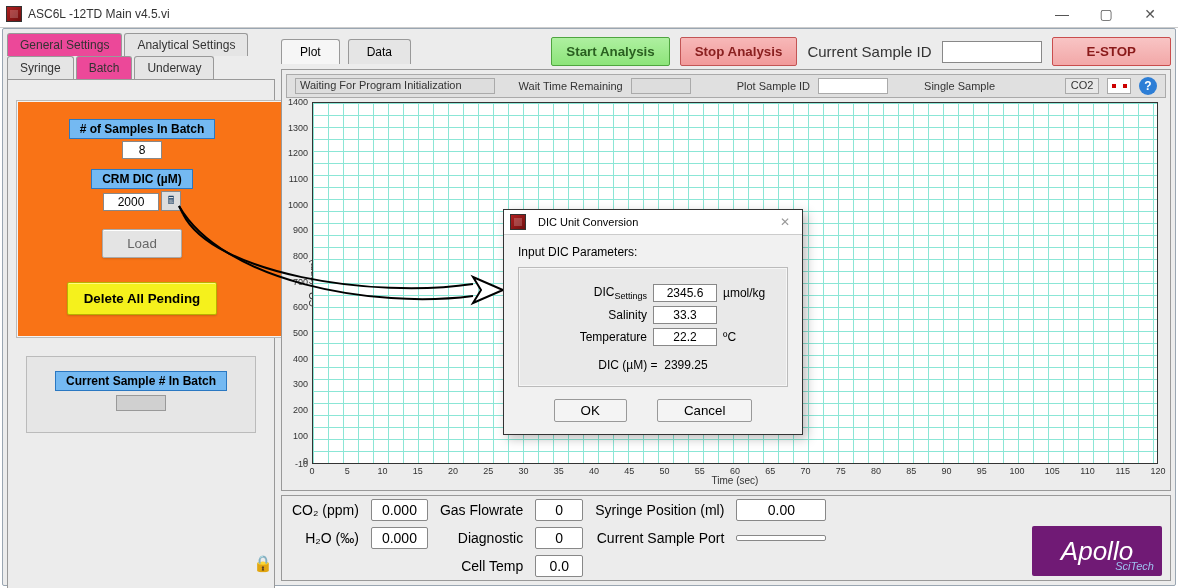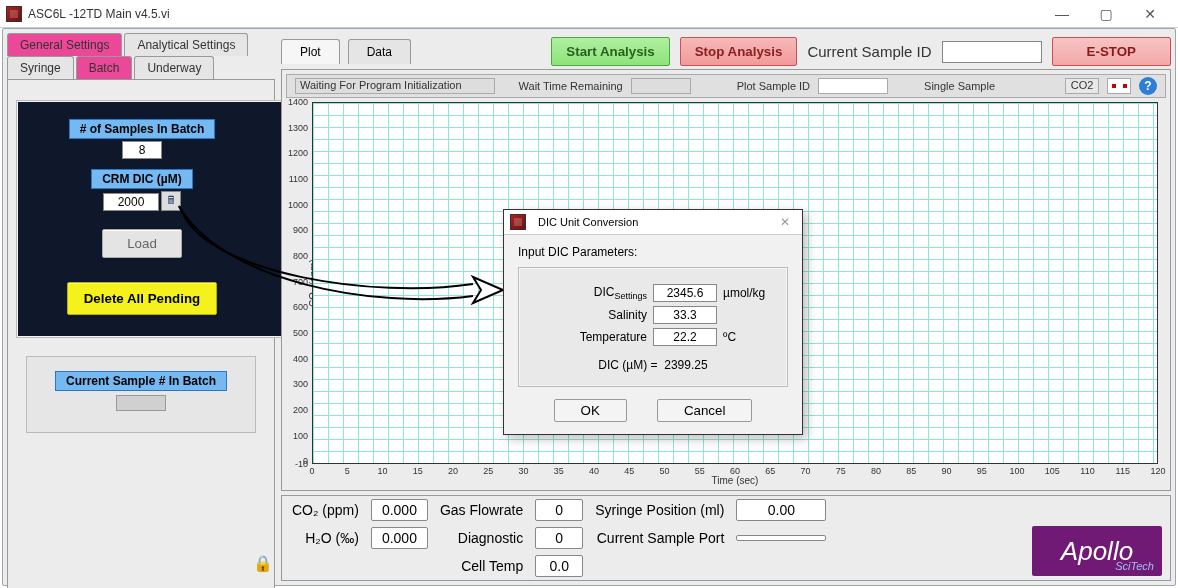--- a/index.html
+++ b/index.html
@@ -74,21 +74,21 @@
   }
   .tab-body {
     border: 1px solid #999;
     background: #ececec;
     height: 540px;
     padding: 10px 8px;
     position: relative;
   }
   .batch-box {
     border: 1px solid #bbb;
-    background: #0f172a;
+    background: #f97316;
     width: 268px;
     margin: 10px auto 0 auto;
     padding: 18px 16px 22px 0;
     text-align: center;
     position: relative;
     box-shadow: inset 0 0 0 1px #f4f4f4;
   }
   .blue-label {
     display:inline-block;
     background:#74b9f2;

